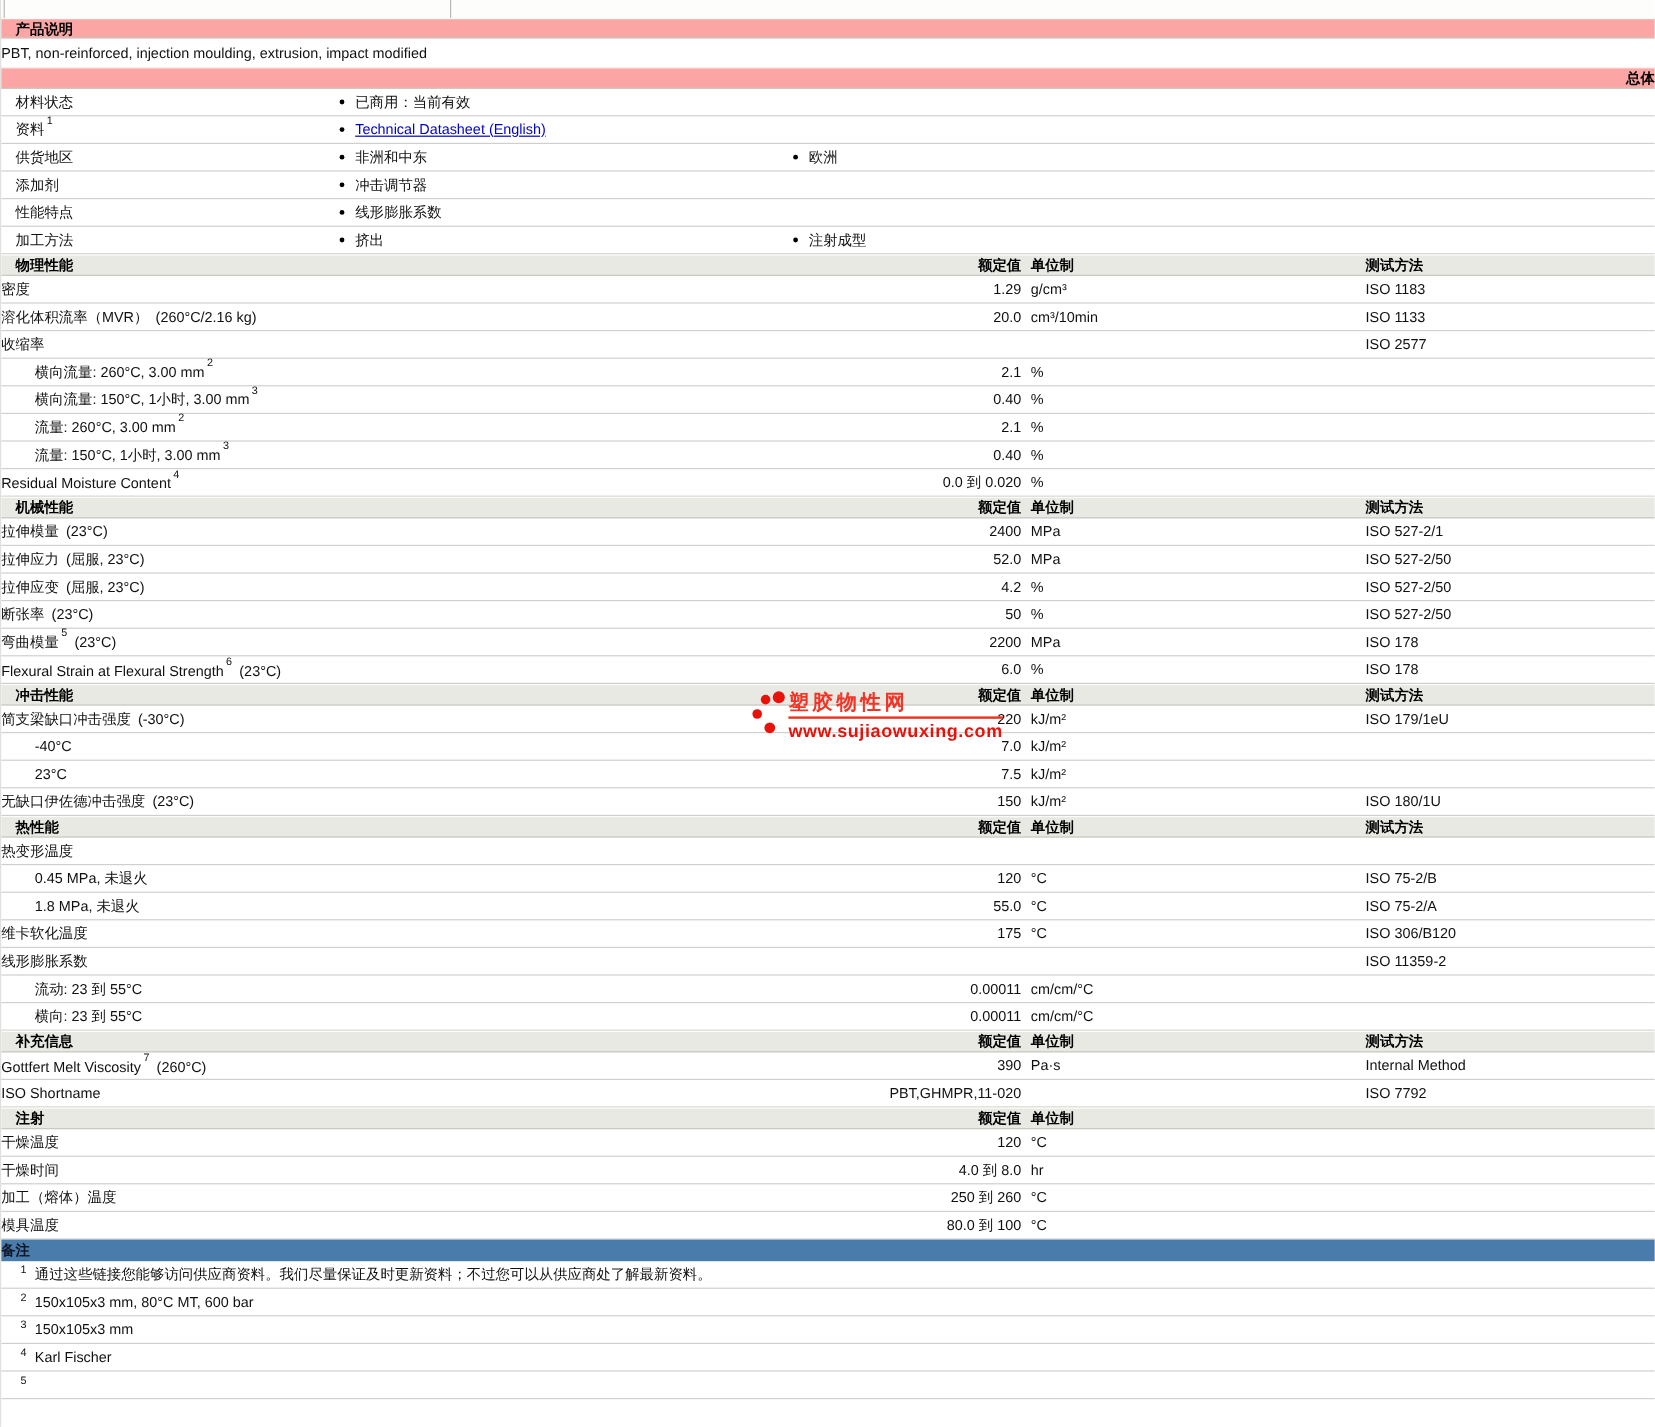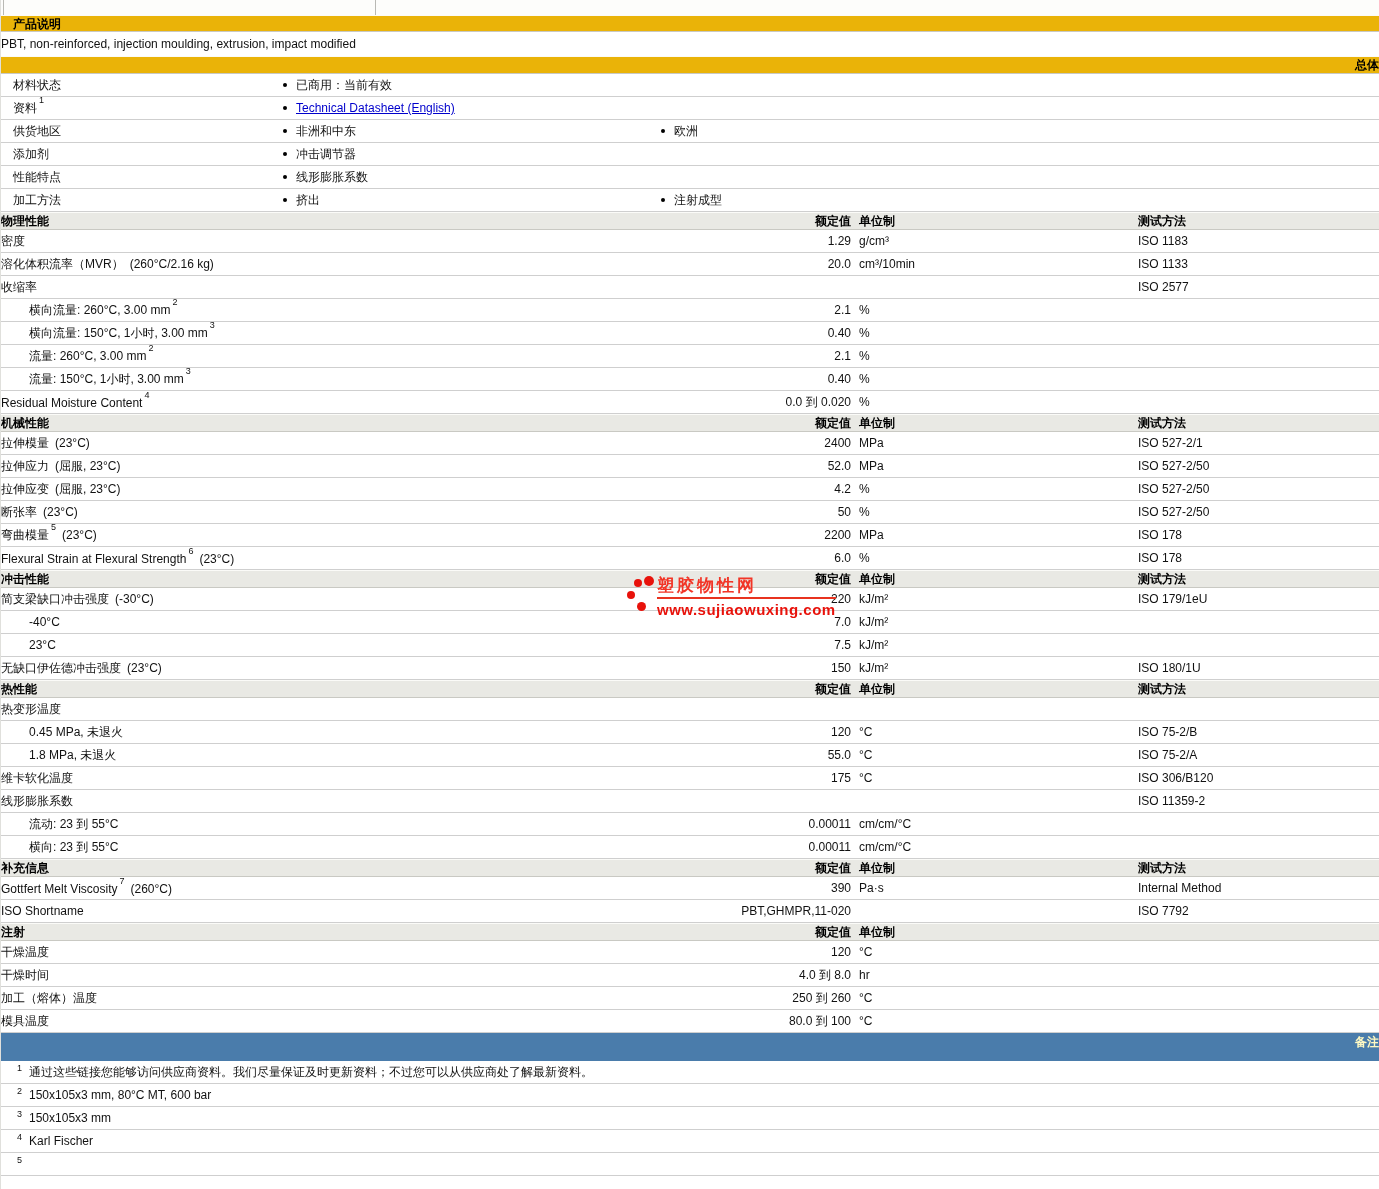--- a/index.html
+++ b/index.html
@@ -12,55 +12,55 @@
   .page { width:1379px; height:1189px; overflow:hidden; position:relative; border-left:1px solid #e0e0dc; }
 
   
   .top-strip { height:15px; background:#fdfdfb; position:relative; }
   .vline { position:absolute; top:0; width:1px; height:15px; background:#b9b9b4; }
   .vline.v1 { left:2px; }
   .vline.v2 { left:374px; }
 
   
   .band {
-    height:17px; line-height:16px; background:#eab308;
+    height:17px; line-height:16px; background:#fca5a5;
     border-bottom:1px solid #c9c9c3; border-top:1px solid #fbfbf8;
     font-weight:bold; padding-left:12px; color:#000;
   }
   .band.tall { height:18px; line-height:17px;text-align:right; }
 
   
   .row { border-bottom:1px solid #cfcfcf; height:23px; display:grid; align-items:center; }
   .desc-row { height:24px; display:flex; align-items:center; border-bottom:0; }
 
   
   .g-row { grid-template-columns:282px 378px 1fr; }
   .g-label { padding-left:12px; }
   .bullet { display:inline-block; width:4px; height:4px; background:#000; border-radius:50%; margin-right:9px; vertical-align:2px; }
   .bi-text.link { color:#0000cc; text-decoration:underline; cursor:pointer; }
 
   
   .sec-head { display:grid; grid-template-columns:700px 150px 287px 1fr; align-items:center;
     height:18px; background:#e9e9e4; border-bottom:1px solid #c9c9c3; border-top:1px solid #fbfbf8;
     font-weight:bold; color:#000; }
-  .sec-head .t { }
+  .sec-head .t { padding-left:12px; }
   .sec-head .r { text-align:right; }
   .sec-head .u { padding-left:8px; }
   .sec-head .m { padding-left:0; }
   .p-row { grid-template-columns:700px 150px 287px 1fr; }
   .p-name { white-space:nowrap; }
   .p-row.indent .p-name { padding-left:28px; }
   .p-cond { margin-left:6px; }
   .p-val { text-align:right; white-space:nowrap; }
   .p-unit { padding-left:8px; white-space:nowrap; }
   .p-meth { white-space:nowrap; }
   sup { font-size:9px; position:relative; top:-4px; margin-left:2px; }
 
   
-  .notes-bar { height:28px; line-height:18px; background:#4a7cab; color:#fef9c3; font-weight:bold; text-align:right; }
+  .notes-bar { height:18px; line-height:18px; background:#4a7cab; color:#0f172a; font-weight:bold; text-align:left; }
   .note-row { height:23px; border-bottom:1px solid #cfcfcf; display:flex; align-items:center; padding-left:14px; }
   .note-row sup { top:-4px; margin-right:7px; }
 
   
   .logo { position:absolute; left:622px; top:576px; display:flex; align-items:flex-start; z-index:5; }
   .logo-dots { position:relative; width:30px; height:36px; }
   .logo-dots i { position:absolute; background:#e8120b; border-radius:50%; }
   .logo-dots i:nth-child(1){ left:11px; top:3px;  width:8px;  height:8px; }
   .logo-dots i:nth-child(2){ left:21px; top:0px;  width:10px; height:10px; }
   .logo-dots i:nth-child(3){ left:4px;  top:15px; width:8px;  height:8px; }

